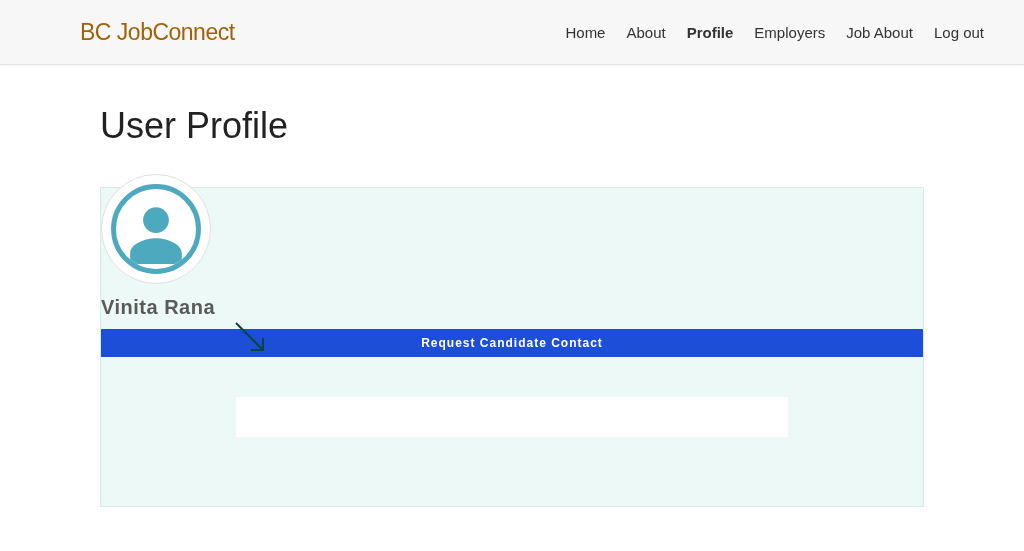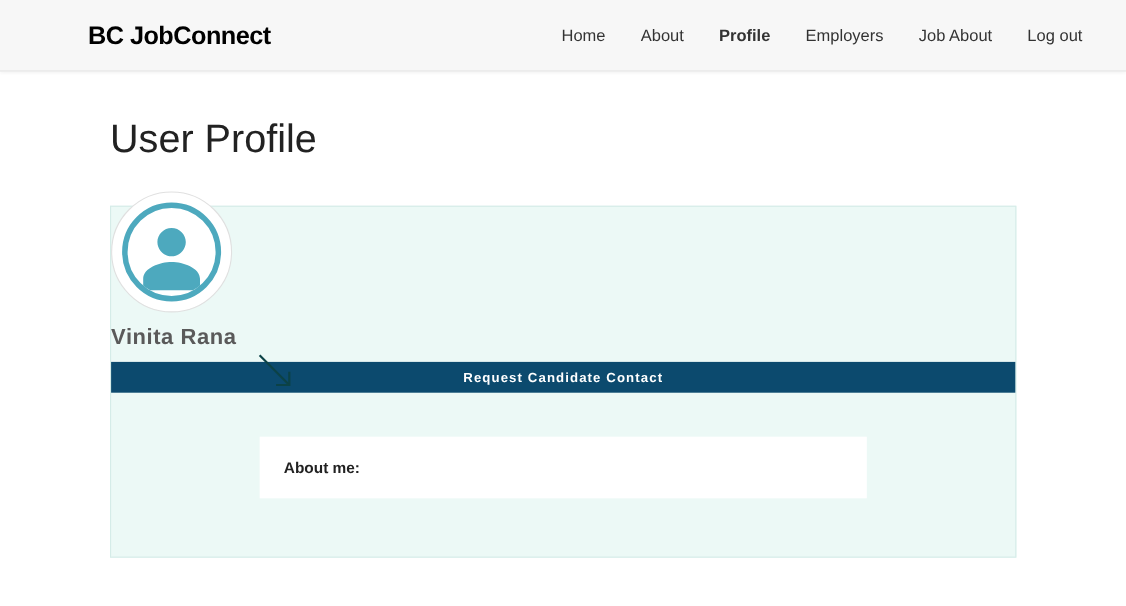--- a/index.html
+++ b/index.html
@@ -17,31 +17,31 @@
     .header {
       background: #f7f7f7;
       border-bottom: 1px solid #e5e5e5;
       box-shadow: 0 1px 3px rgba(0,0,0,0.05);
       height: 65px;
       display: flex;
       align-items: center;
       padding: 0 40px 0 80px;
     }
     .logo {
-      color: #000000;
-      font-weight: 700;
+      color: #a16207;
+      font-weight: 400;
       font-size: 23px;
       letter-spacing: -0.5px;
       flex: 0 0 auto;
     }
     .nav {
       margin-left: auto;
       display: flex;
       align-items: center;
-      gap: 32px;
+      gap: 21px;
       justify-content: space-between;
     }
     .nav-link {
       color: #333;
       font-size: 15px;
       text-decoration: none;
       cursor: pointer;
     }
     .nav-link.active {
       font-weight: 700;
@@ -98,21 +98,21 @@
     }
     .user-name {
       margin-top: 12px;
       font-size: 20px;
       letter-spacing: 0.5px;
       color: #5a5a5a;
       font-weight: 600;
     }
     .request-btn {
       margin-top: 10px;
-      background: #0c4a6e;
+      background: #1d4ed8;
       color: #fff;
       border: none;
       padding: 7px 18px;
       font-size: 12px;
       letter-spacing: 1px;
       font-weight: 600;
       cursor: pointer;
     }
     .arrow-annotation {
       position: absolute;
@@ -169,16 +169,15 @@
     </div>
 
     <div class="arrow-annotation">
       <svg width="42" height="42" viewBox="0 0 42 42">
         <line x1="5" y1="5" x2="32" y2="32" stroke="#0c4246" stroke-width="2"></line>
         <polyline points="20,32 32,32 32,20" fill="none" stroke="#0c4246" stroke-width="2"></polyline>
       </svg>
     </div>
 
     <div class="about-box">
-      <div class="about-label">About me:</div>
     </div>
   </div>
 </main>
 
 </body></html>

